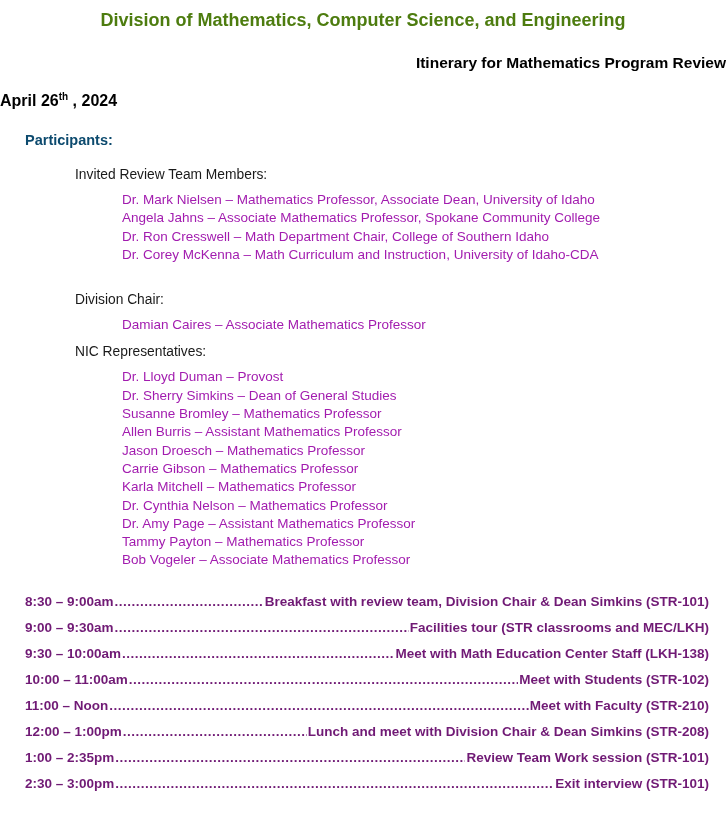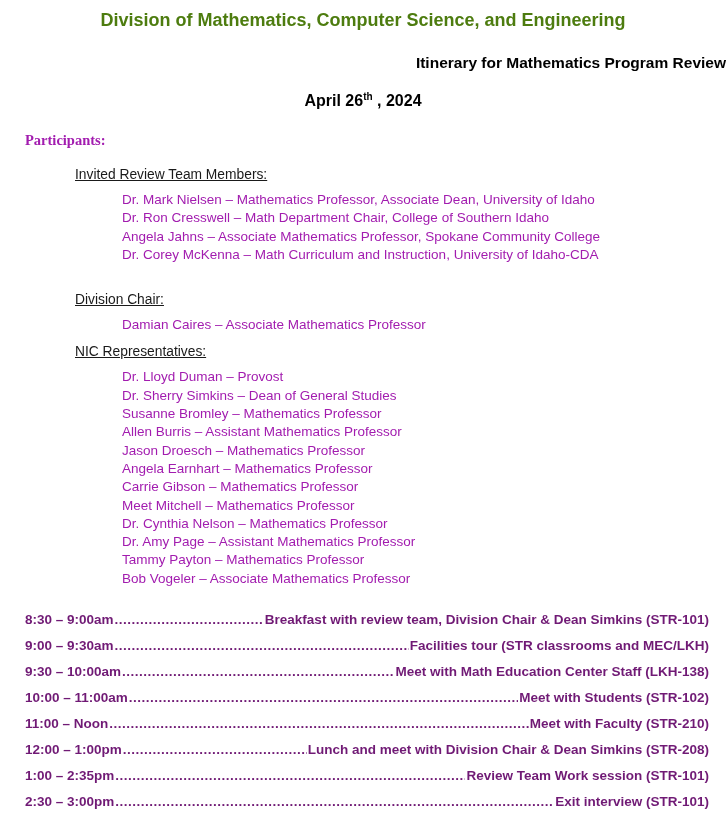--- a/index.html
+++ b/index.html
@@ -21,45 +21,43 @@
   }
   .doc-subtitle {
     text-align: right;
     margin-top: 23px;
     font-size: 15.5px;
     line-height: 19px;
     font-weight: bold;
     color: #000;
   }
   .doc-date {
-    text-align: center;
+    text-align: left;
     margin-top: 19px;
     font-size: 16px;
     line-height: 19px;
     font-weight: bold;
     color: #000;
   }
   .doc-date sup {
     font-size: 10px;
     vertical-align: super;
     line-height: 0;
   }
   .participants-label {
     margin: 22px 8px 0 25px;
     font-size: 14.5px;
     line-height: 16px;
     font-weight: bold;
-    color: #a21caf;
-    font-family: Liberation Serif, serif;
+    color: #0c4a6e;
   }
   .group-heading {
     margin-left: 75px;
     font-size: 13.8px;
     line-height: 15px;
-    text-decoration: underline;
     font-weight: normal;
     color: #1a1a1a;
   }
   .gh-1 { margin-top: 19px; }
   .gh-2 { margin-top: 28px; }
   .gh-3 { margin-top: 10px; }
   .member-list {
     list-style: none;
     margin-left: 122px;
     font-size: 13.5px;
@@ -102,40 +100,39 @@
 
 <div class="doc-subtitle">Itinerary for Mathematics Program Review</div>
 
 <div class="doc-date"><span>April 26</span><sup>th</sup><span> , 2024</span></div>
 
 <div class="participants-label">Participants:</div>
 
 <div class="group-heading gh-1">Invited Review Team Members:</div>
 <ul class="member-list ml-1">
   <li>Dr. Mark Nielsen – Mathematics Professor, Associate Dean, University of Idaho</li>
+  <li>Angela Jahns – Associate Mathematics Professor, Spokane Community College</li>
   <li>Dr. Ron Cresswell – Math Department Chair, College of Southern Idaho</li>
-  <li>Angela Jahns – Associate Mathematics Professor, Spokane Community College</li>
   <li>Dr. Corey McKenna – Math Curriculum and Instruction, University of Idaho-CDA</li>
 </ul>
 
 <div class="group-heading gh-2">Division Chair:</div>
 <ul class="member-list ml-2">
   <li>Damian Caires – Associate Mathematics Professor</li>
 </ul>
 
 <div class="group-heading gh-3">NIC Representatives:</div>
 <ul class="member-list ml-3">
   <li>Dr. Lloyd Duman – Provost</li>
   <li>Dr. Sherry Simkins – Dean of General Studies</li>
   <li>Susanne Bromley – Mathematics Professor</li>
   <li>Allen Burris – Assistant Mathematics Professor</li>
   <li>Jason Droesch – Mathematics Professor</li>
-  <li>Angela Earnhart – Mathematics Professor</li>
   <li>Carrie Gibson – Mathematics Professor</li>
-  <li>Meet Mitchell – Mathematics Professor</li>
+  <li>Karla Mitchell – Mathematics Professor</li>
   <li>Dr. Cynthia Nelson – Mathematics Professor</li>
   <li>Dr. Amy Page – Assistant Mathematics Professor</li>
   <li>Tammy Payton – Mathematics Professor</li>
   <li>Bob Vogeler – Associate Mathematics Professor</li>
 </ul>
 
 <div class="schedule">
   <div class="schedule-row">
     <span class="schedule-time">8:30 – 9:00am</span>
       <span class="schedule-dots"></span>

